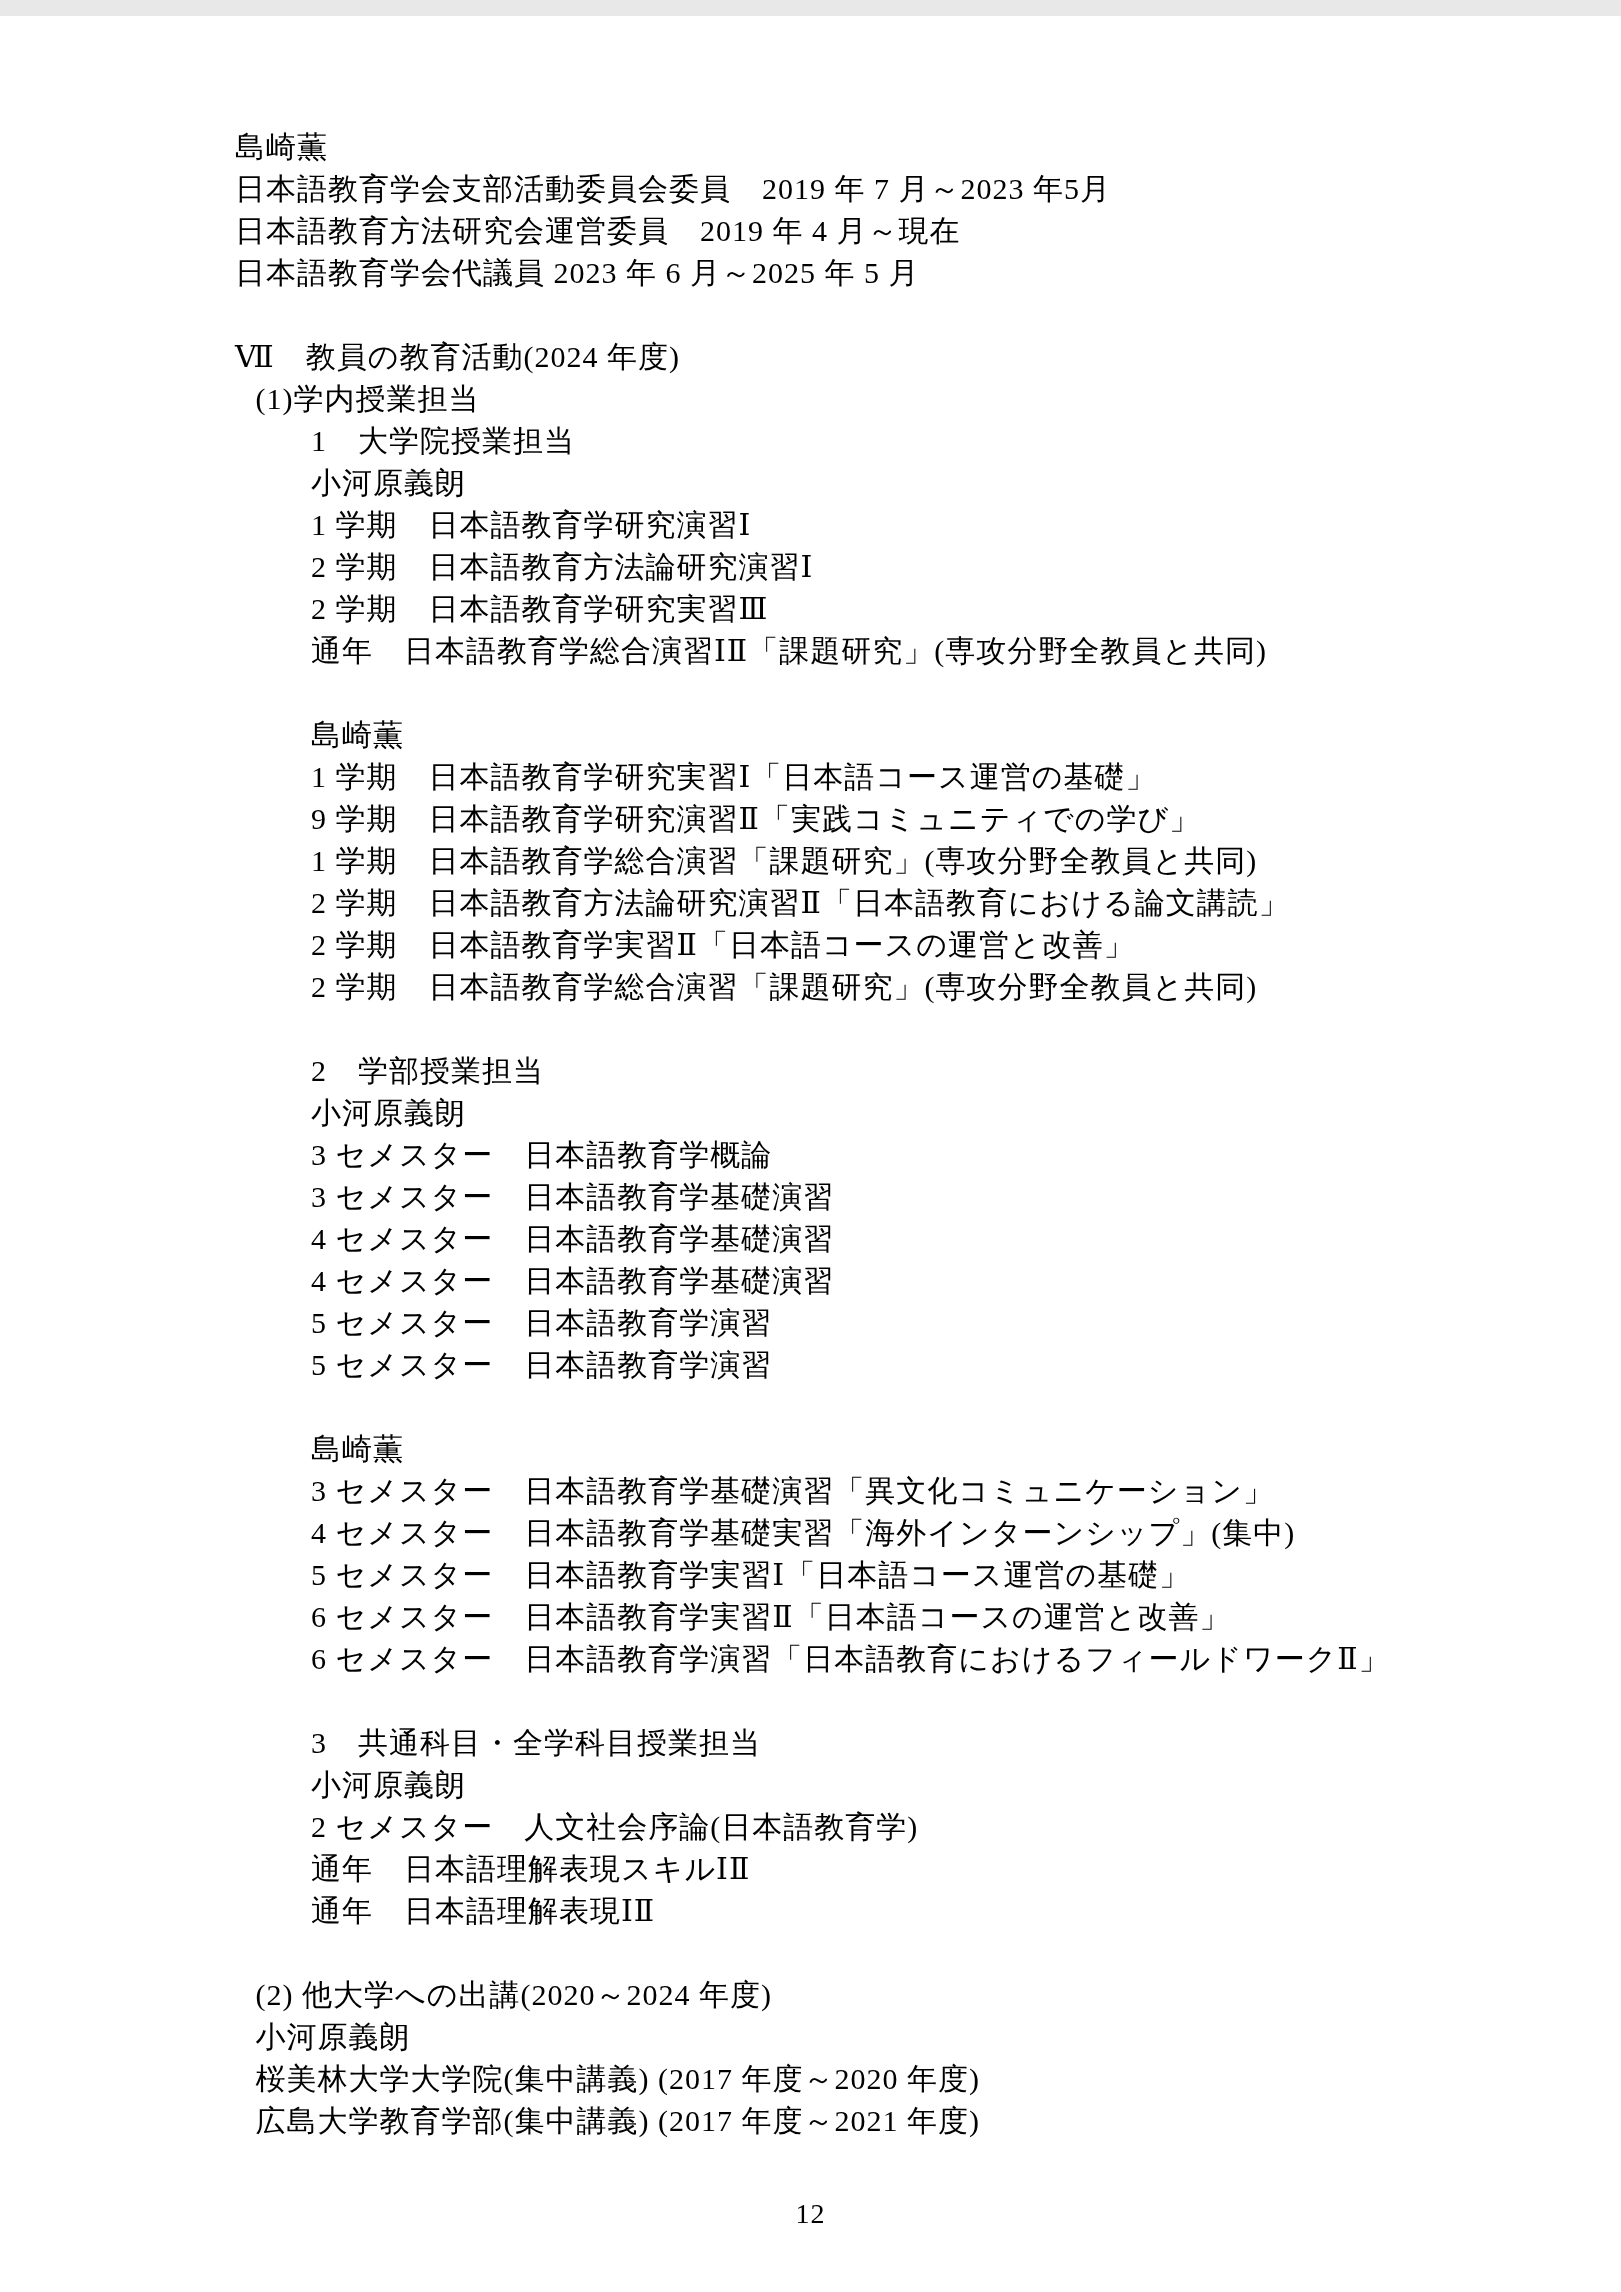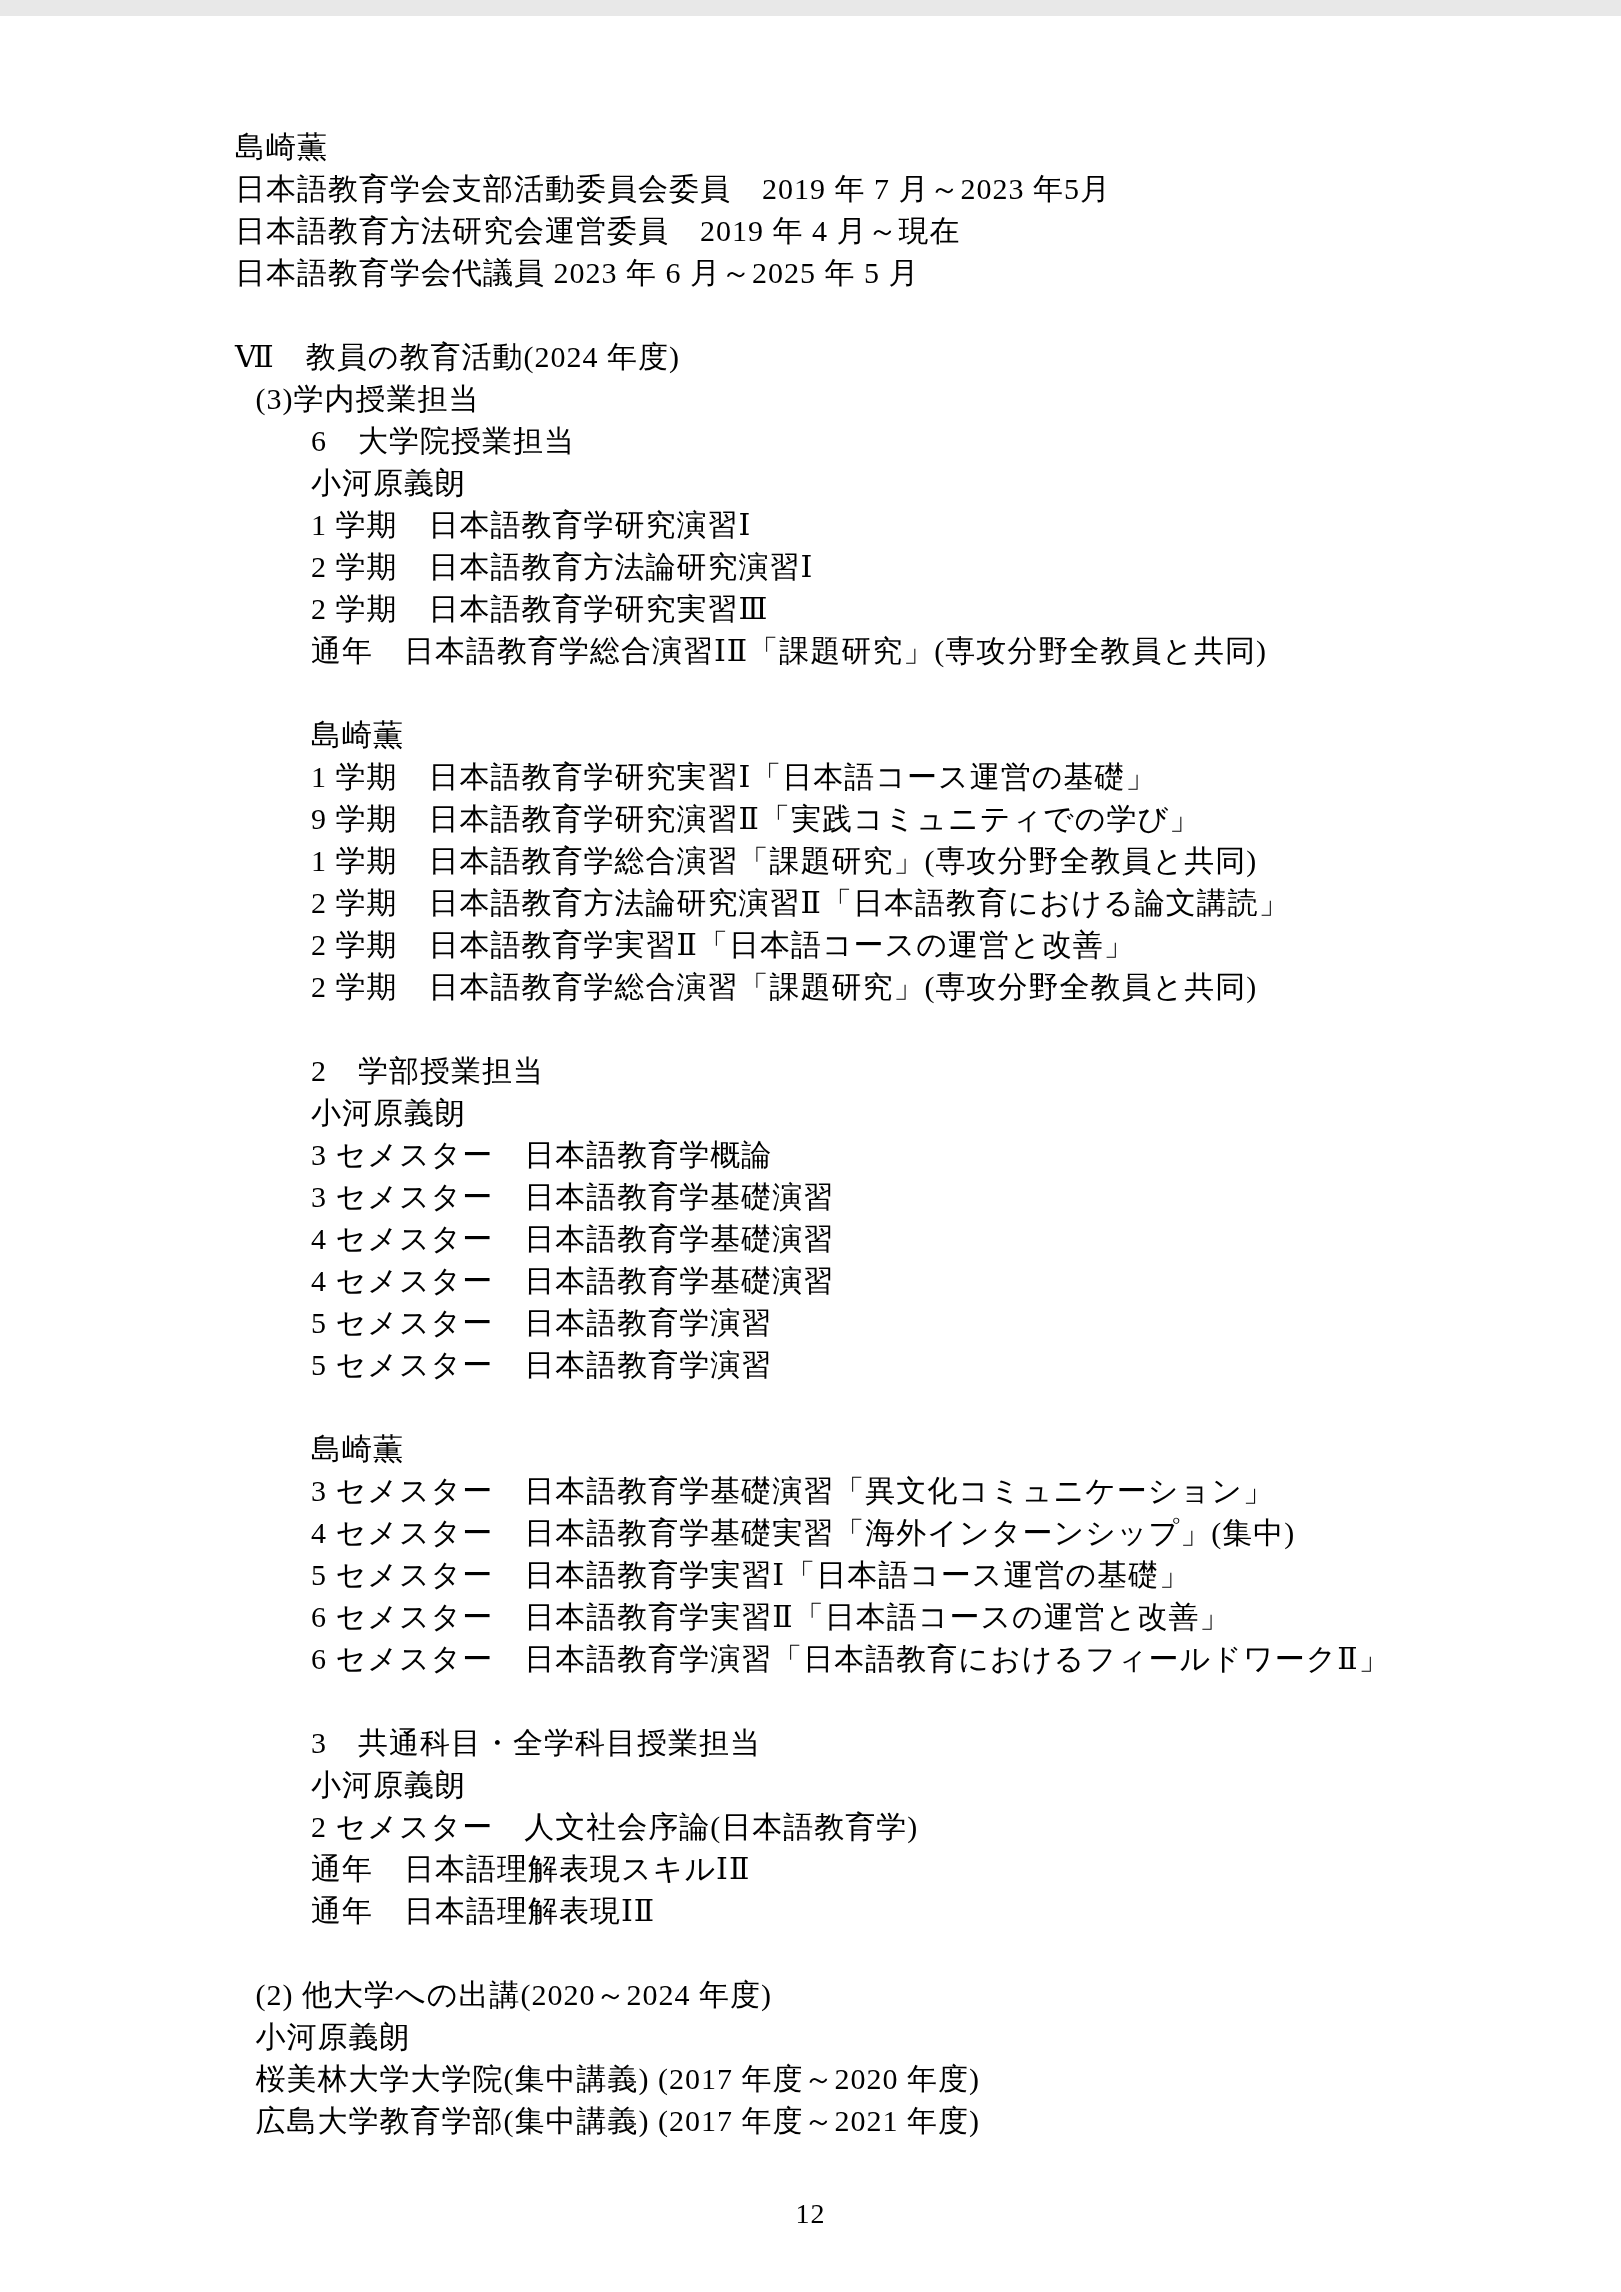--- a/index.html
+++ b/index.html
@@ -48,22 +48,22 @@
 <body>
 
 <div class="page">
   <div class="doc-body" id="doc-body">
       <div class="line indent-0">島崎薫</div>
       <div class="line indent-0">日本語教育学会支部活動委員会委員　2019 年 7 月～2023 年5月</div>
       <div class="line indent-0">日本語教育方法研究会運営委員　2019 年 4 月～現在</div>
       <div class="line indent-0">日本語教育学会代議員 2023 年 6 月～2025 年 5 月</div>
       <div class="line indent-0"></div>
       <div class="line indent-0">Ⅶ　教員の教育活動(2024 年度)</div>
-      <div class="line indent-1">(3)学内授業担当</div>
-      <div class="line indent-2">6　大学院授業担当</div>
+      <div class="line indent-1">(1)学内授業担当</div>
+      <div class="line indent-2">1　大学院授業担当</div>
       <div class="line indent-2">小河原義朗</div>
       <div class="line indent-2">1 学期　日本語教育学研究演習Ⅰ</div>
       <div class="line indent-2">2 学期　日本語教育方法論研究演習Ⅰ</div>
       <div class="line indent-2">2 学期　日本語教育学研究実習Ⅲ</div>
       <div class="line indent-2">通年　日本語教育学総合演習ⅠⅡ「課題研究」(専攻分野全教員と共同)</div>
       <div class="line indent-2"></div>
       <div class="line indent-2">島崎薫</div>
       <div class="line indent-2">1 学期　日本語教育学研究実習Ⅰ「日本語コース運営の基礎」</div>
       <div class="line indent-2">9 学期　日本語教育学研究演習Ⅱ「実践コミュニティでの学び」</div>
       <div class="line indent-2">1 学期　日本語教育学総合演習「課題研究」(専攻分野全教員と共同)</div>

